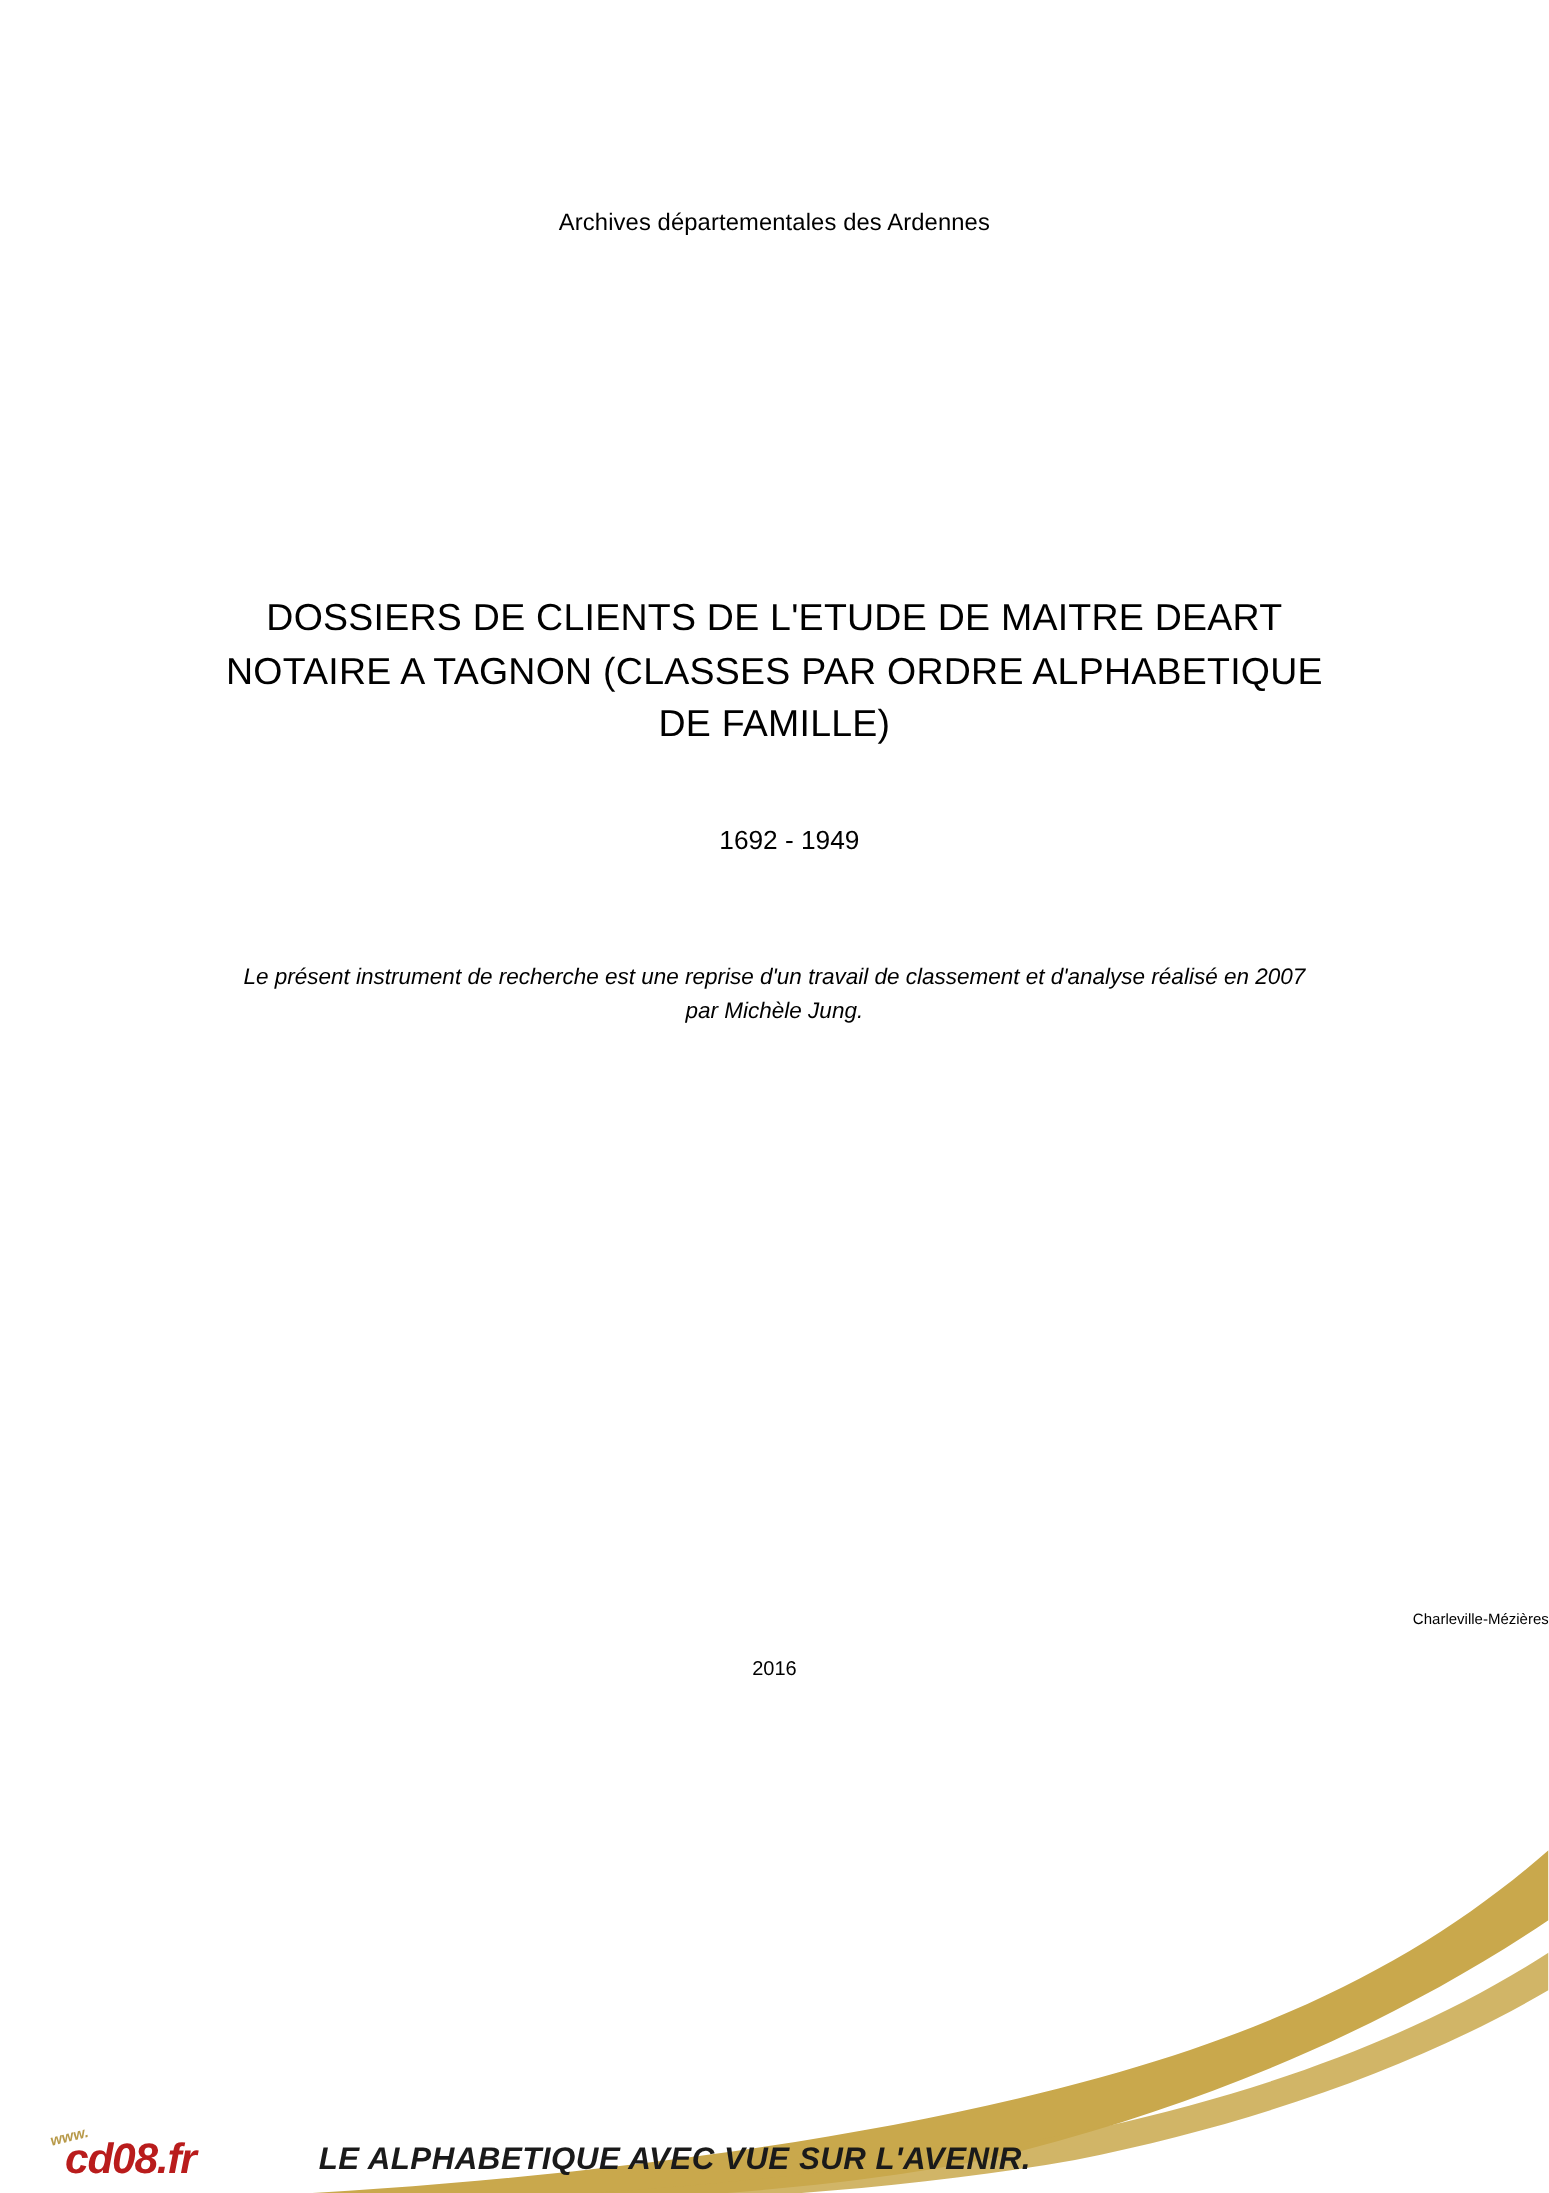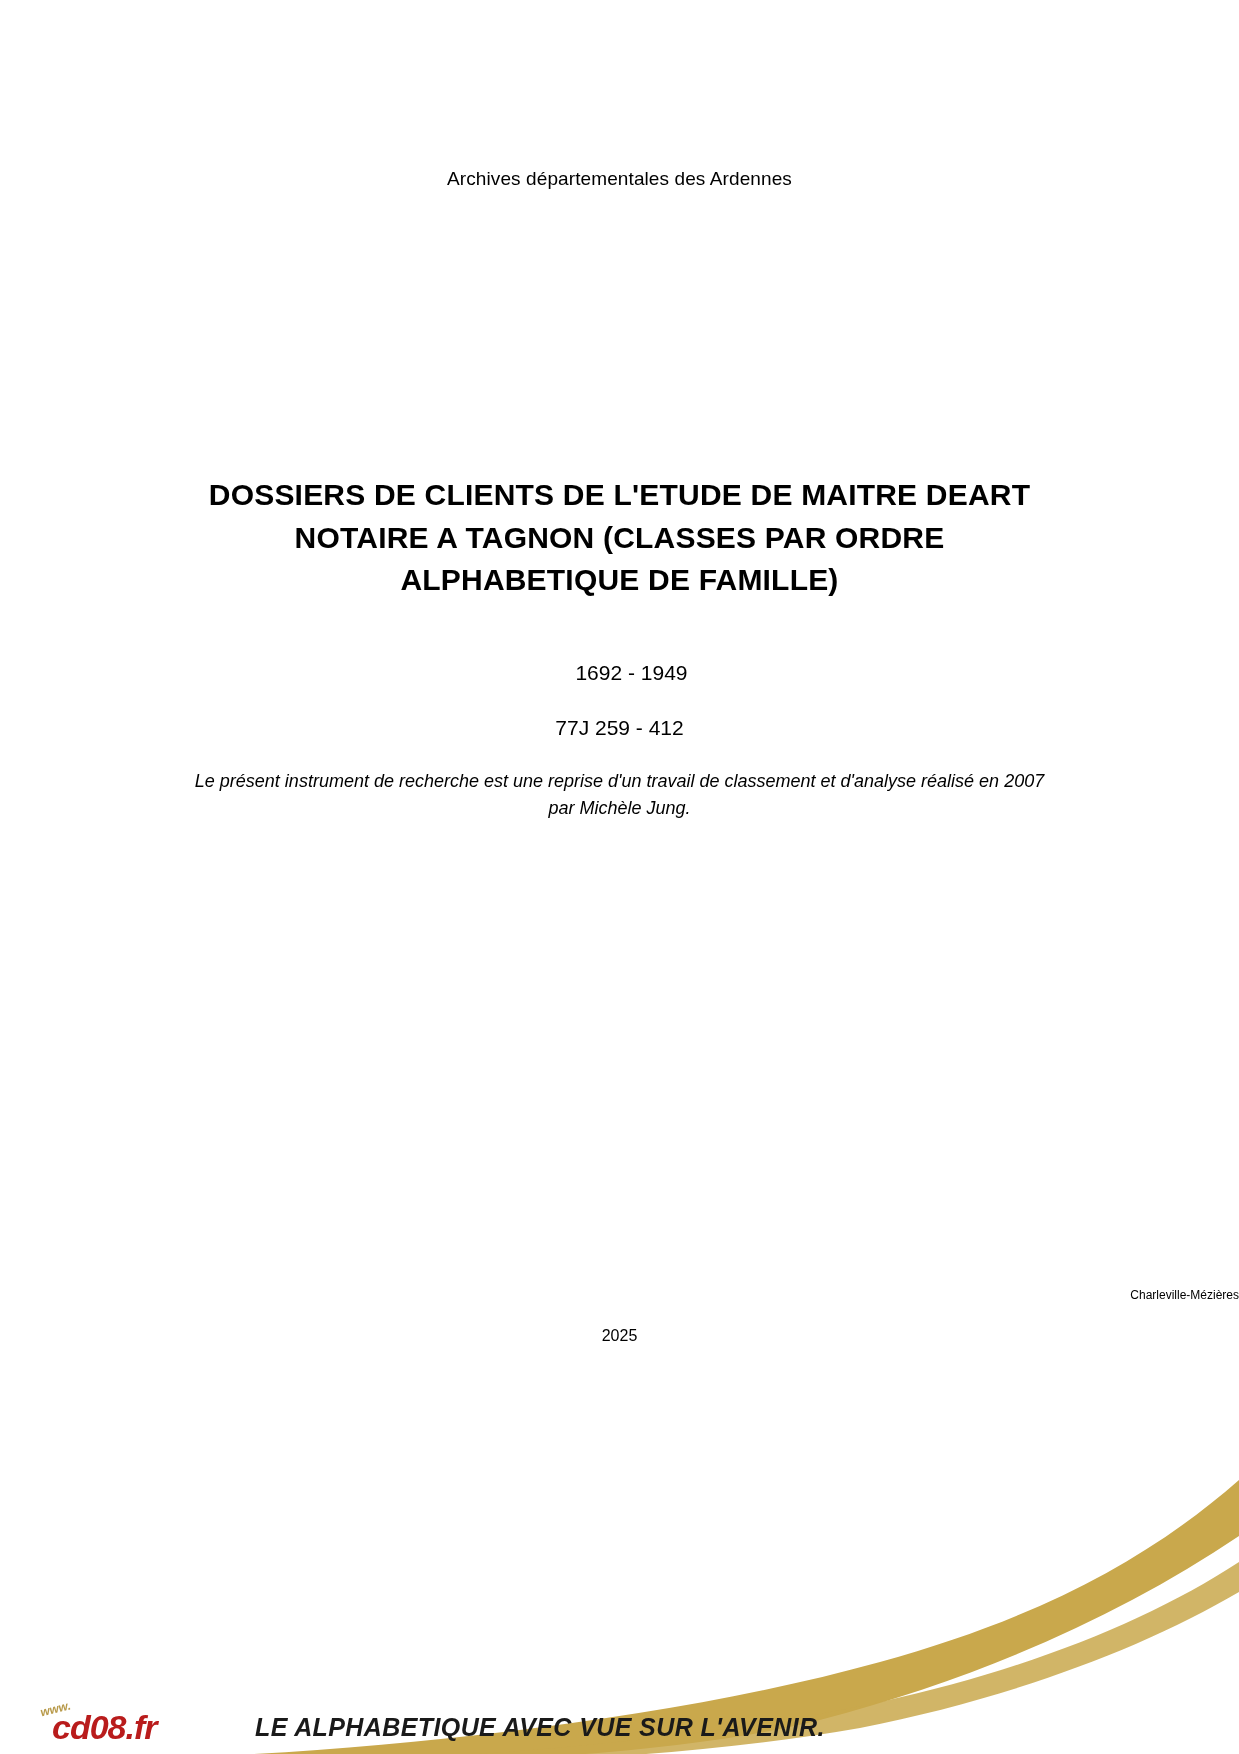--- a/index.html
+++ b/index.html
@@ -33,21 +33,21 @@
   .title-block {
     position: absolute;
     top: 458px;
     left: 50%;
     transform: translateX(-50%);
     width: 880px;
     text-align: center;
   }
   .doc-title {
     font-size: 30px;
-    font-weight: bold;
+    font-weight: normal;
     line-height: 1.42;
     letter-spacing: 0.2px;
   }
 
   .dates {
     position: absolute;
     top: 645px;
     left: 0;
     width: 100%;
     text-align: center;
@@ -189,27 +189,26 @@
 <div class="page">
 
   <div class="institution">Archives départementales des Ardennes</div>
 
   <div class="title-block">
     <div class="doc-title">DOSSIERS DE CLIENTS DE L'ETUDE DE MAITRE DEART NOTAIRE A TAGNON (CLASSES PAR ORDRE ALPHABETIQUE DE FAMILLE)</div>
   </div>
 
   <div class="dates">1692 - 1949</div>
 
-  <div class="refcode">77J 259 - 412</div>
 
   <div class="note">Le présent instrument de recherche est une reprise d'un travail de classement et d'analyse réalisé en 2007 par Michèle Jung.</div>
 
   <div class="place">Charleville-Mézières</div>
 
-  <div class="year">2025</div>
+  <div class="year">2016</div>
 
   <div class="footer">
 
     <svg width="1239" height="440" viewBox="0 0 1239 440">
       <path d="M0 432 C 260 432, 620 404, 880 332 C 1040 288, 1150 228, 1239 150
                L 1239 206 C 1120 286, 980 348, 820 390 C 640 436, 300 440, 0 440 Z" fill="#c9a84c"></path>
       <path d="M0 440 C 320 438, 640 424, 880 372 C 1030 339, 1150 290, 1239 232
                L 1239 262 C 1140 320, 1010 368, 860 398 C 620 440, 300 440, 0 440 Z" fill="#c9a84c" opacity="0.85"></path>
     </svg>
 

